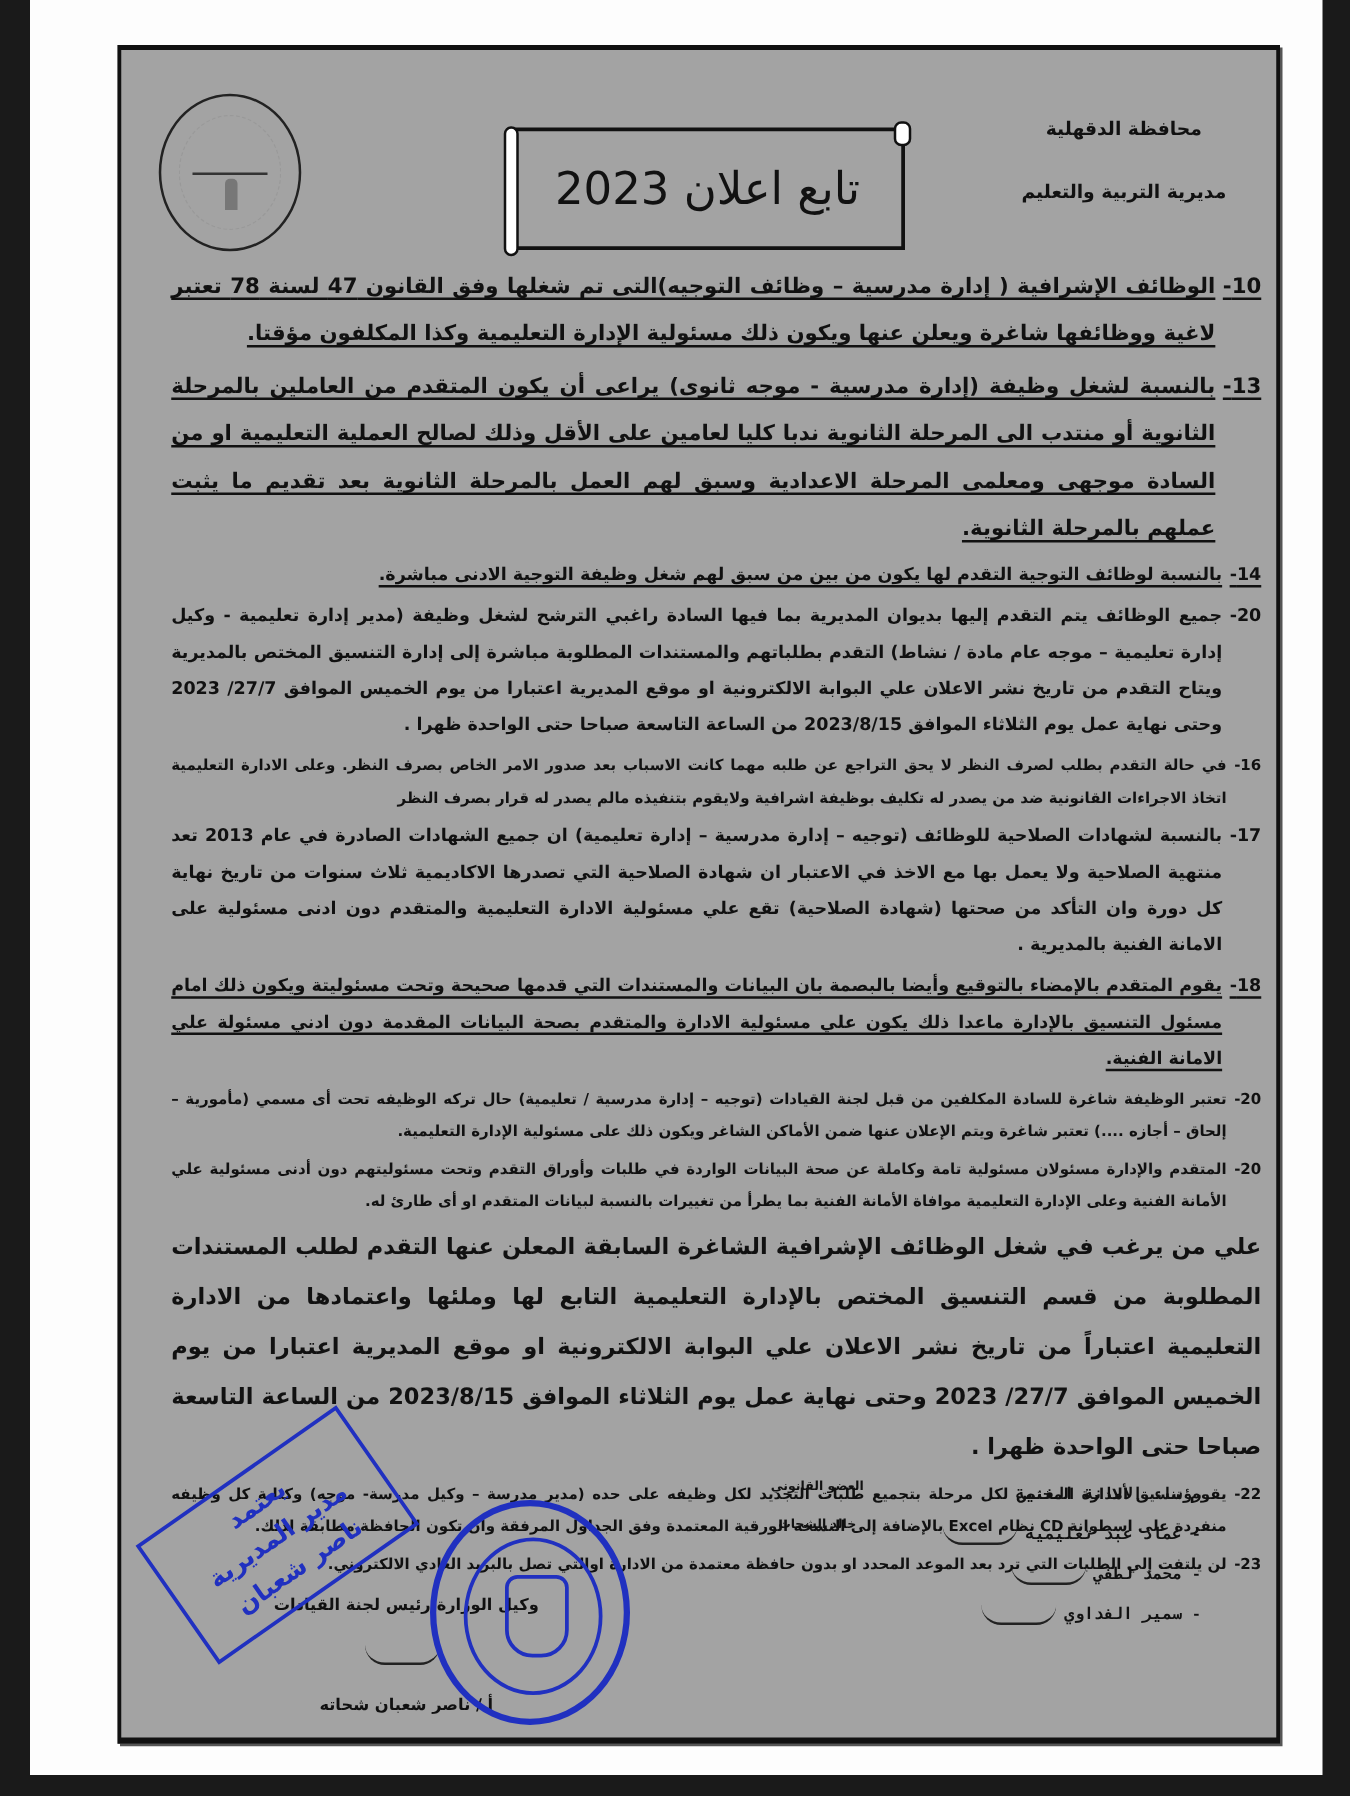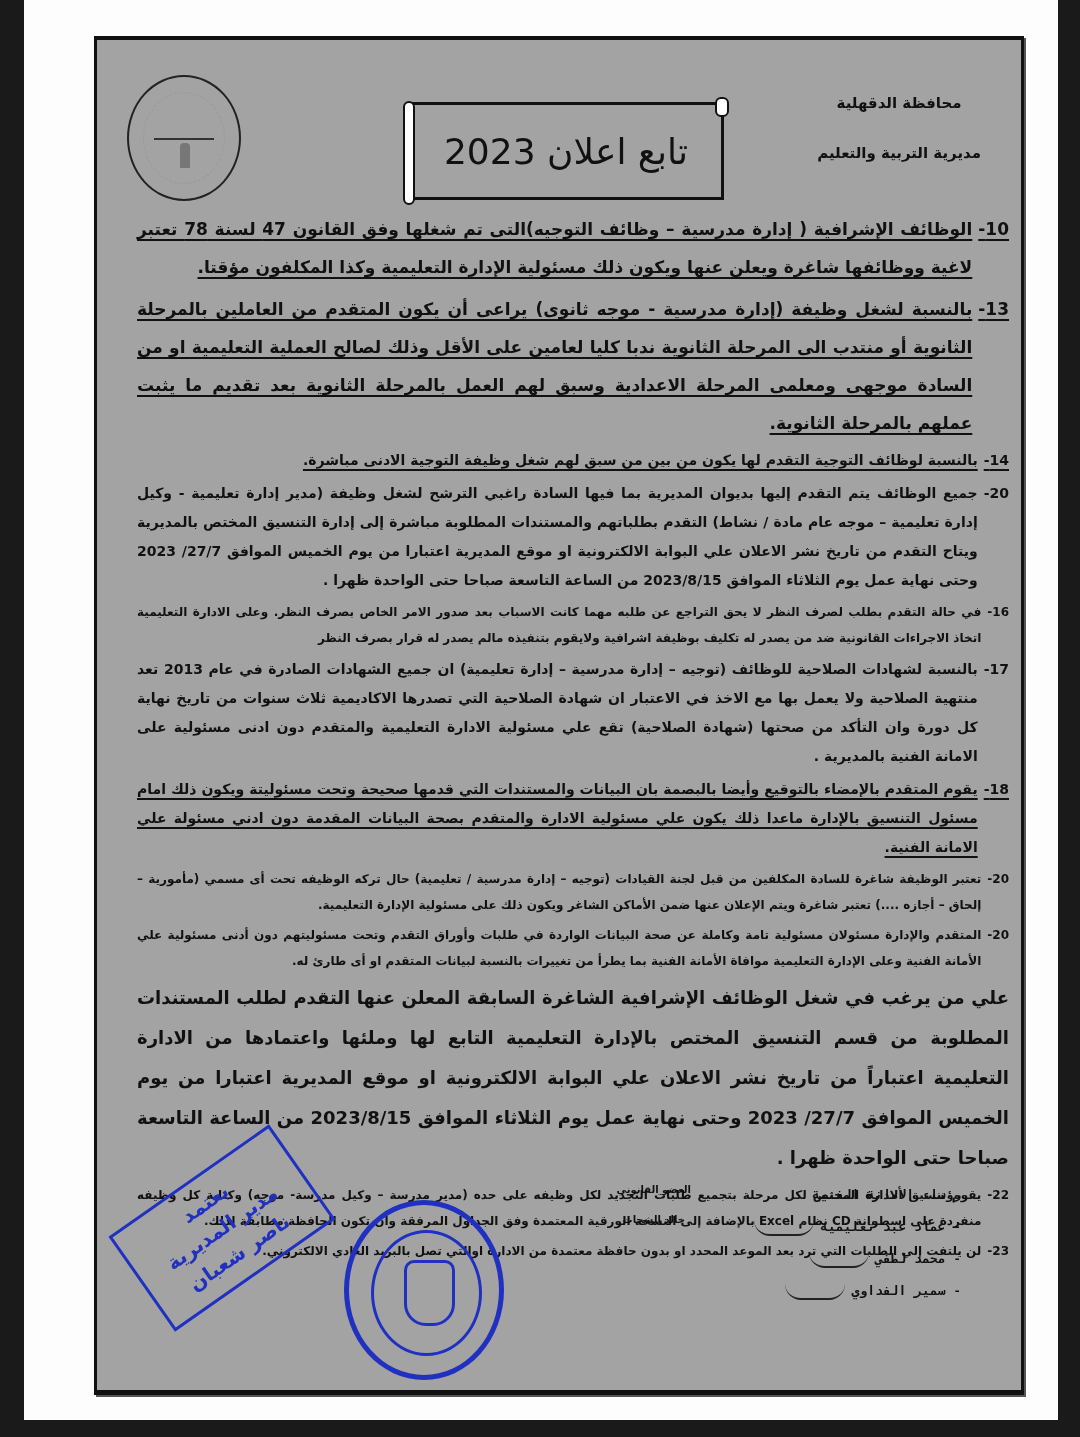--- a/index.html
+++ b/index.html
@@ -140,20 +140,25 @@
       <div class="sig-col1">
         <div>رؤساء الأمانة الفنية</div>
         <div class="sig-name"><span>عماد عبد تعليمية</span><span class="scribble"></span></div>
         <div class="sig-name"><span>محمد لطفي</span><span class="scribble"></span></div>
         <div class="sig-name"><span>سمير الفداوي</span><span class="scribble"></span></div>
       </div>
       <div class="sig-col2">
         <div>العضو القانوني</div>
         <div>خالد الشحات</div>
       </div>
+      <div class="sig-col3">
+        <div>وكيل الوزارة/رئيس لجنة القيادات</div>
+        <div><span class="scribble"></span></div>
+        <div>أ / ناصر شعبان شحاته</div>
+      </div>
     </div>
   </div>
 
   <div class="seal">
     <div class="seal-eagle"></div>
   </div>
 
   <div class="stamp">
     <div>يعتمد</div>
     <div>مدير المديرية</div>

